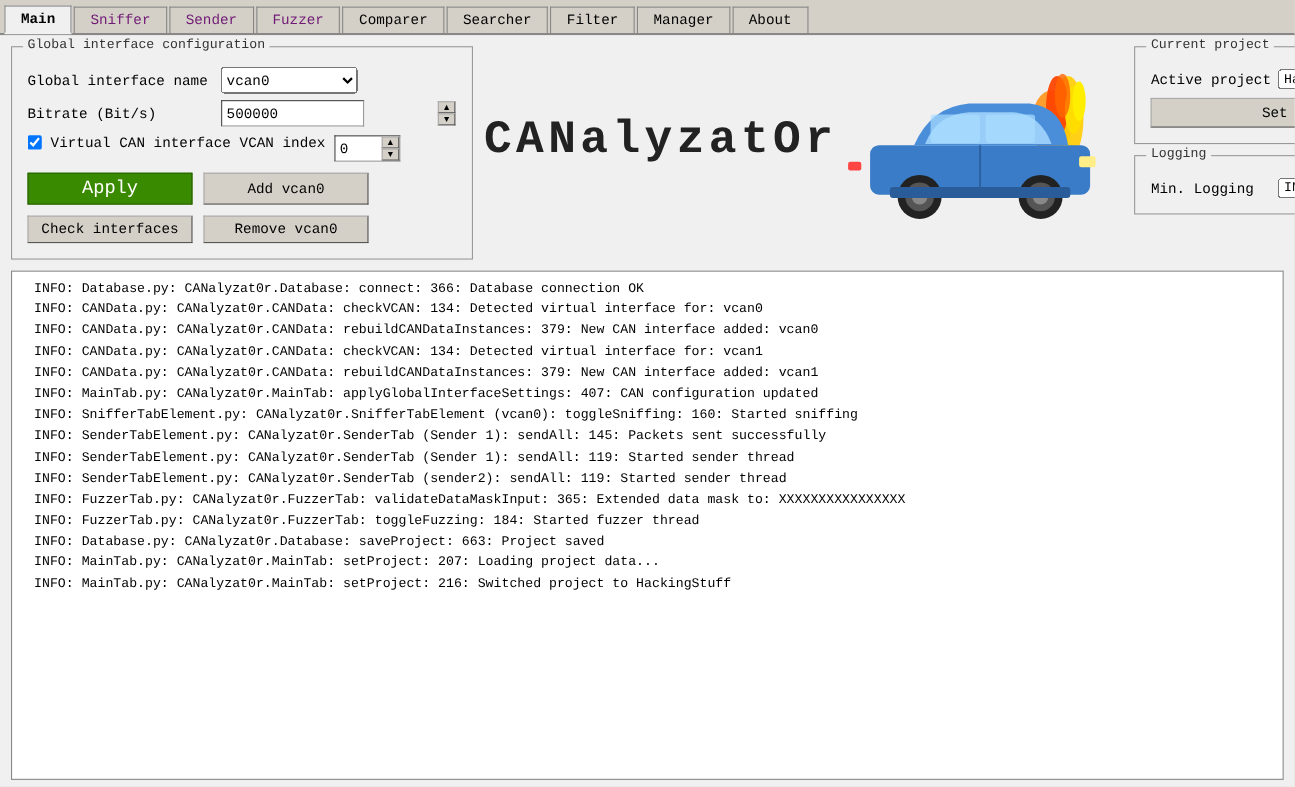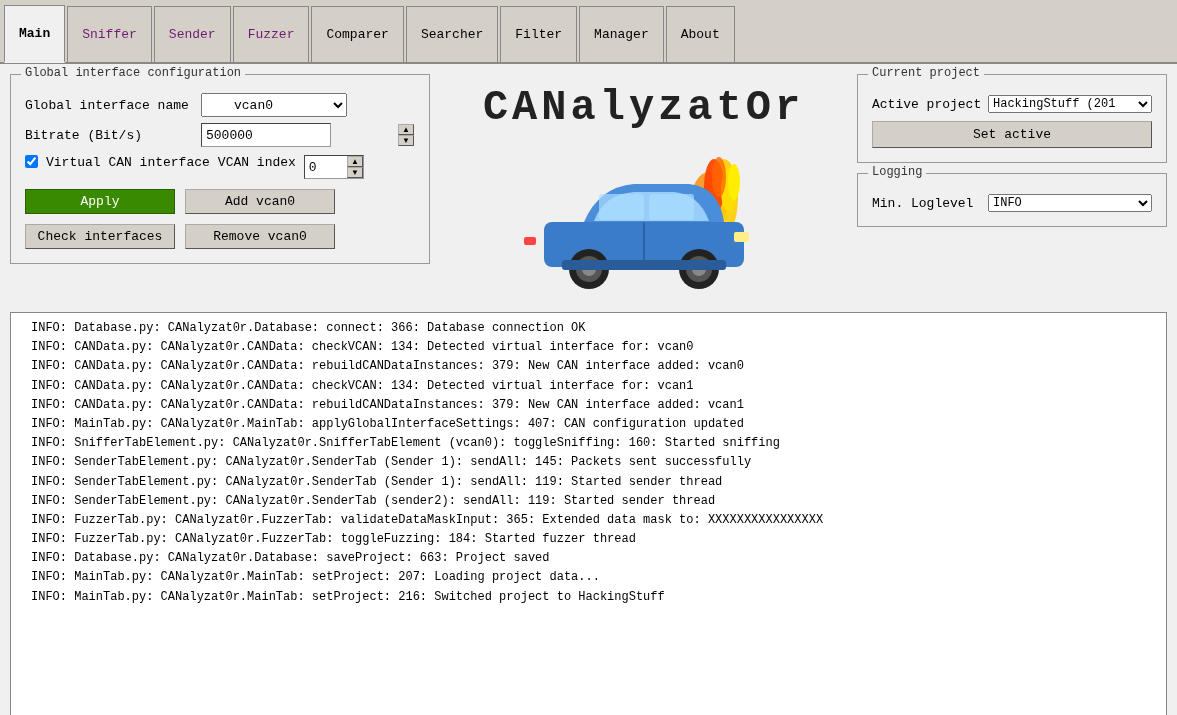--- a/index.html
+++ b/index.html
@@ -1,40 +1,40 @@
 <!DOCTYPE html>
 <html><head>
   <meta charset="utf-8">
   <style>
     * { box-sizing: border-box; margin: 0; padding: 0; }
     body { font-family: 'Courier New', monospace; font-size: 13px; background: #d4d0c8; width: 1177px; height: 715px; overflow: hidden; }
 
     
     .tab-bar { display: flex; align-items: flex-end; background: #d4d0c8; padding: 4px 4px 0 4px; border-bottom: 2px solid #888; }
-    .tab { padding: 20px 14px; border: 1px solid #888; border-bottom: none; background: #d4d0c8; cursor: pointer; font-size: 13px; font-family: 'Courier New', monospace; margin-right: 2px; }
+    .tab { padding: 4px 14px; border: 1px solid #888; border-bottom: none; background: #d4d0c8; cursor: pointer; font-size: 13px; font-family: 'Courier New', monospace; margin-right: 2px; }
     .tab.active { background: #f0f0f0; font-weight: bold; border-bottom: 2px solid #f0f0f0; position: relative; top: 1px; }
     .tab.red { color: #701a75; }
 
     
     .main-content { background: #f0f0f0; padding: 10px; display: flex; flex-direction: column; height: calc(715px - 28px); }
 
     
     .top-section { display: flex; gap: 10px; align-items: flex-start; }
 
     .config-grid { display: grid; grid-template-columns: 170px 1fr; gap: 6px; align-items: center; margin-top: 6px; }
     .config-label { font-size: 13px; }
-    .config-select { width: 146px; height: 24px; font-size: 13px; padding-left: 28px; }
+    .config-select { width: 124px; height: 24px; font-size: 13px; }
     .vcan-row { display: flex; align-items: flex-start; gap: 8px; margin-top: 2px; }
 
     .btn-row { display: flex; gap: 10px; margin-top: 10px; }
-    .btn-green { background: #3a8a00; color: white; border: 1px solid #2a6000; padding: 4px 0; width: 150px; cursor: pointer; font-size: 13px; font-family: 'Courier New', monospace; }
+    .btn-green { background: #3a8a00; color: white; border: 1px solid #2a6000; padding: 4px 0; width: 150px; cursor: pointer; font-size: 17px; font-family: 'Courier New', monospace; }
     .btn-normal { background: #d4d0c8; border: 1px outset #aaa; padding: 4px 0; width: 150px; cursor: pointer; font-size: 13px; font-family: 'Courier New', monospace; }
 
     
-    .center-section { flex: 1; display: flex; flex-direction: column; align-items: center; justify-content: center; padding-top: 10px; }
+    .center-section { flex: 1; display: flex; flex-direction: row; align-items: center; justify-content: center; padding-top: 10px; }
     .app-title { font-family: 'Courier New', monospace; font-size: 42px; font-weight: bold; letter-spacing: 4px; color: #222; margin-bottom: 10px; }
 
     
     .car-area { width: 260px; height: 160px; }
 
     
     .right-panel { flex: 0 0 310px; display: flex; flex-direction: column; gap: 10px; }
     .panel-grid { display: grid; grid-template-columns: 110px 1fr; gap: 6px; align-items: center; margin-top: 6px; }
     .btn-setactive { width: 100%; background: #d4d0c8; border: 1px outset #aaa; padding: 5px; cursor: pointer; font-size: 13px; font-family: 'Courier New', monospace; margin-top: 8px; }
 
@@ -163,21 +163,21 @@
           <select style="font-size:12px; font-family: 'Courier New', monospace;">
             <option>HackingStuff (201</option>
           </select>
         </div>
         <button class="btn-setactive">Set active</button>
       </div>
 
       <div class="box-border">
         <span class="box-label">Logging</span>
         <div class="panel-grid" style="margin-top:8px;">
-          <span>Min. Loglevel</span>
+          <span>Min. Logging</span>
           <select style="font-size:12px; font-family: 'Courier New', monospace;">
             <option>DEBUG</option>
             <option selected="">INFO</option>
             <option>WARNING</option>
             <option>ERROR</option>
             <option>CRITICAL</option>
           </select>
         </div>
       </div>
     </div>

